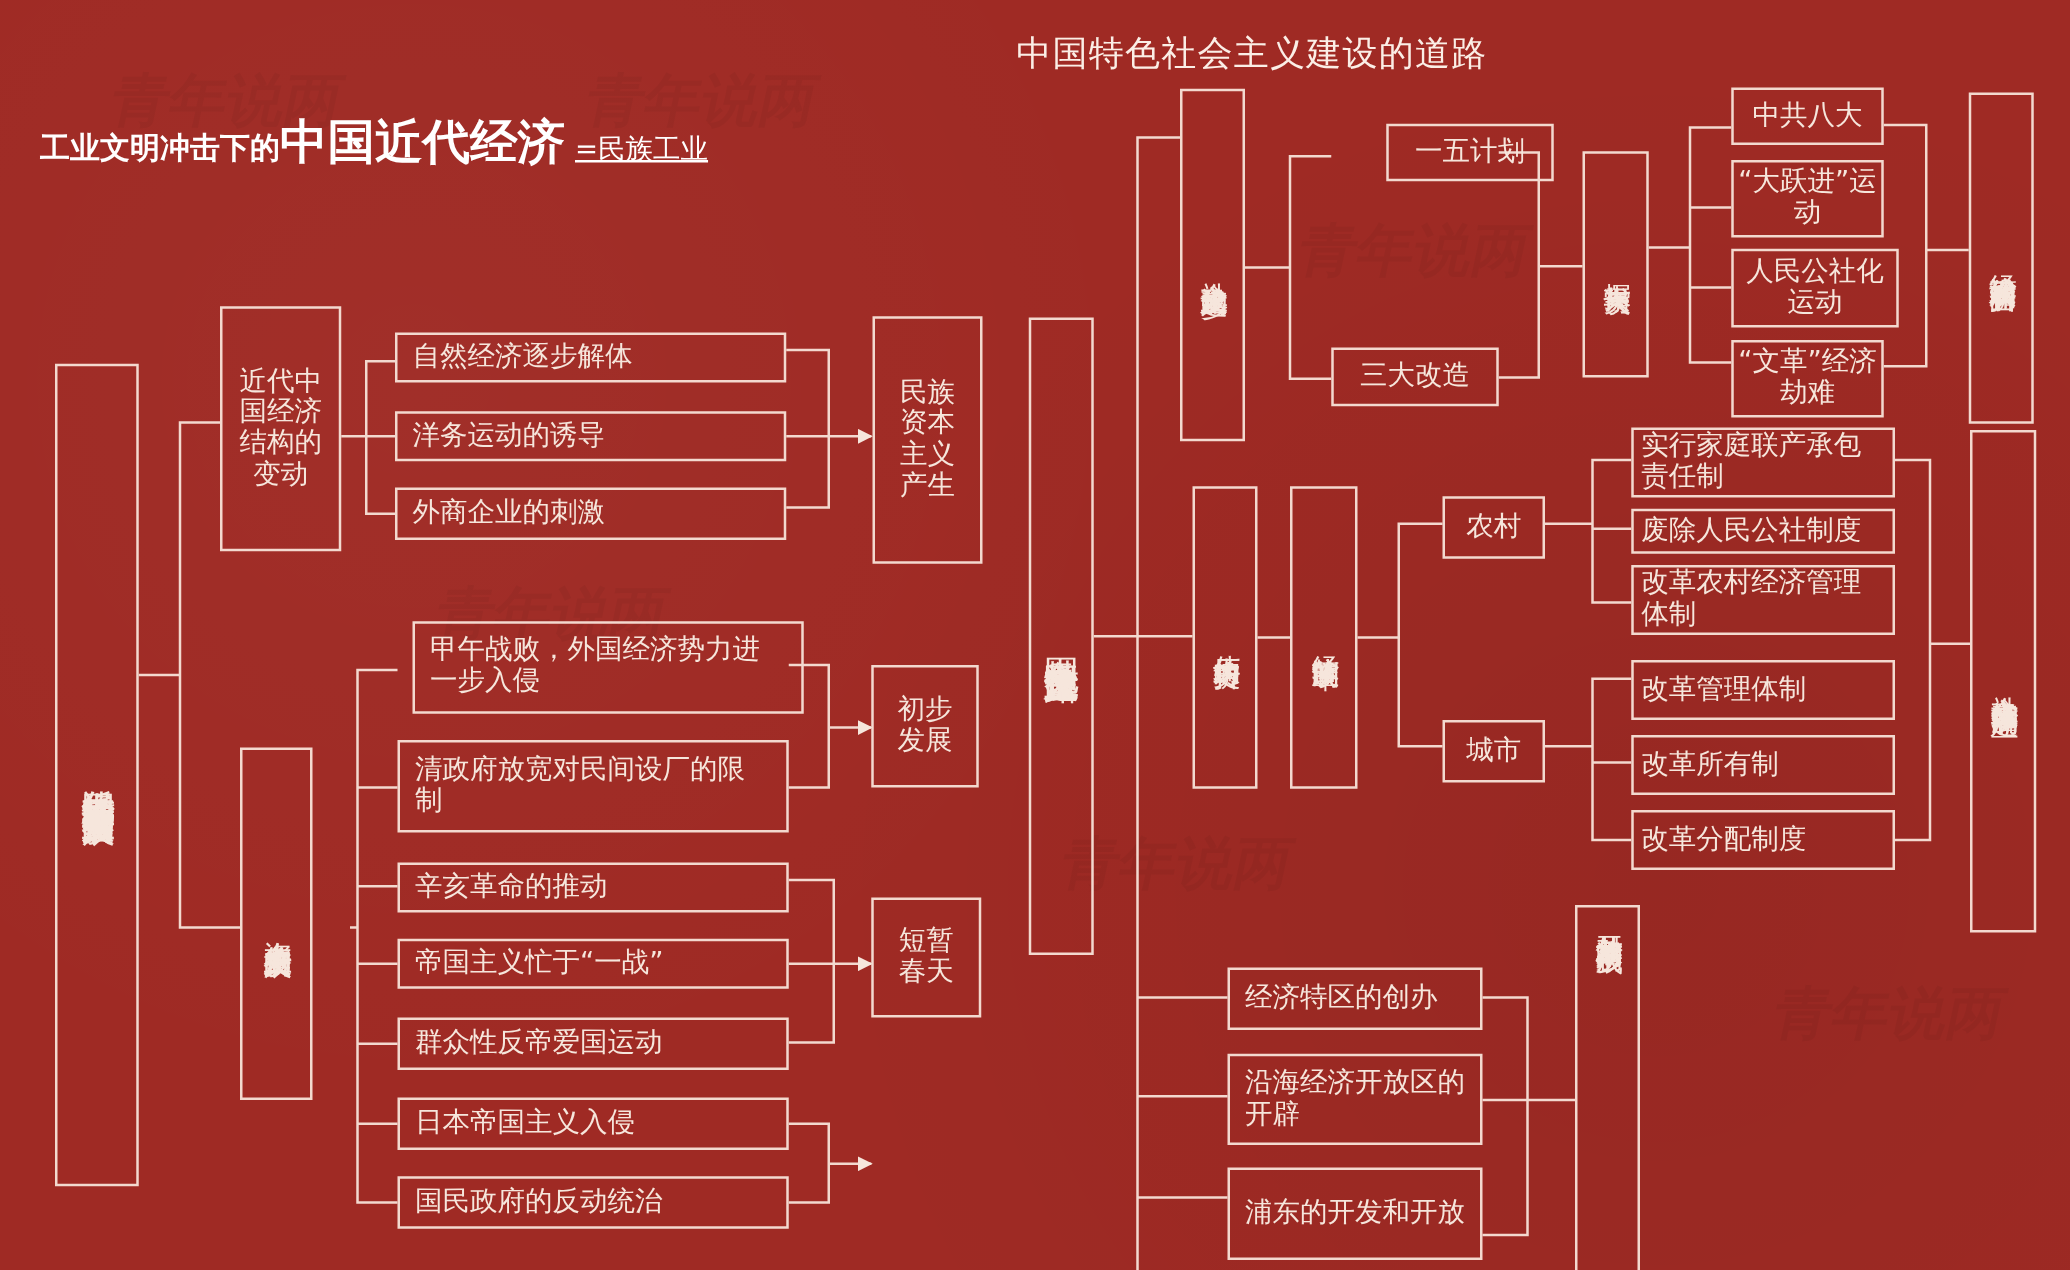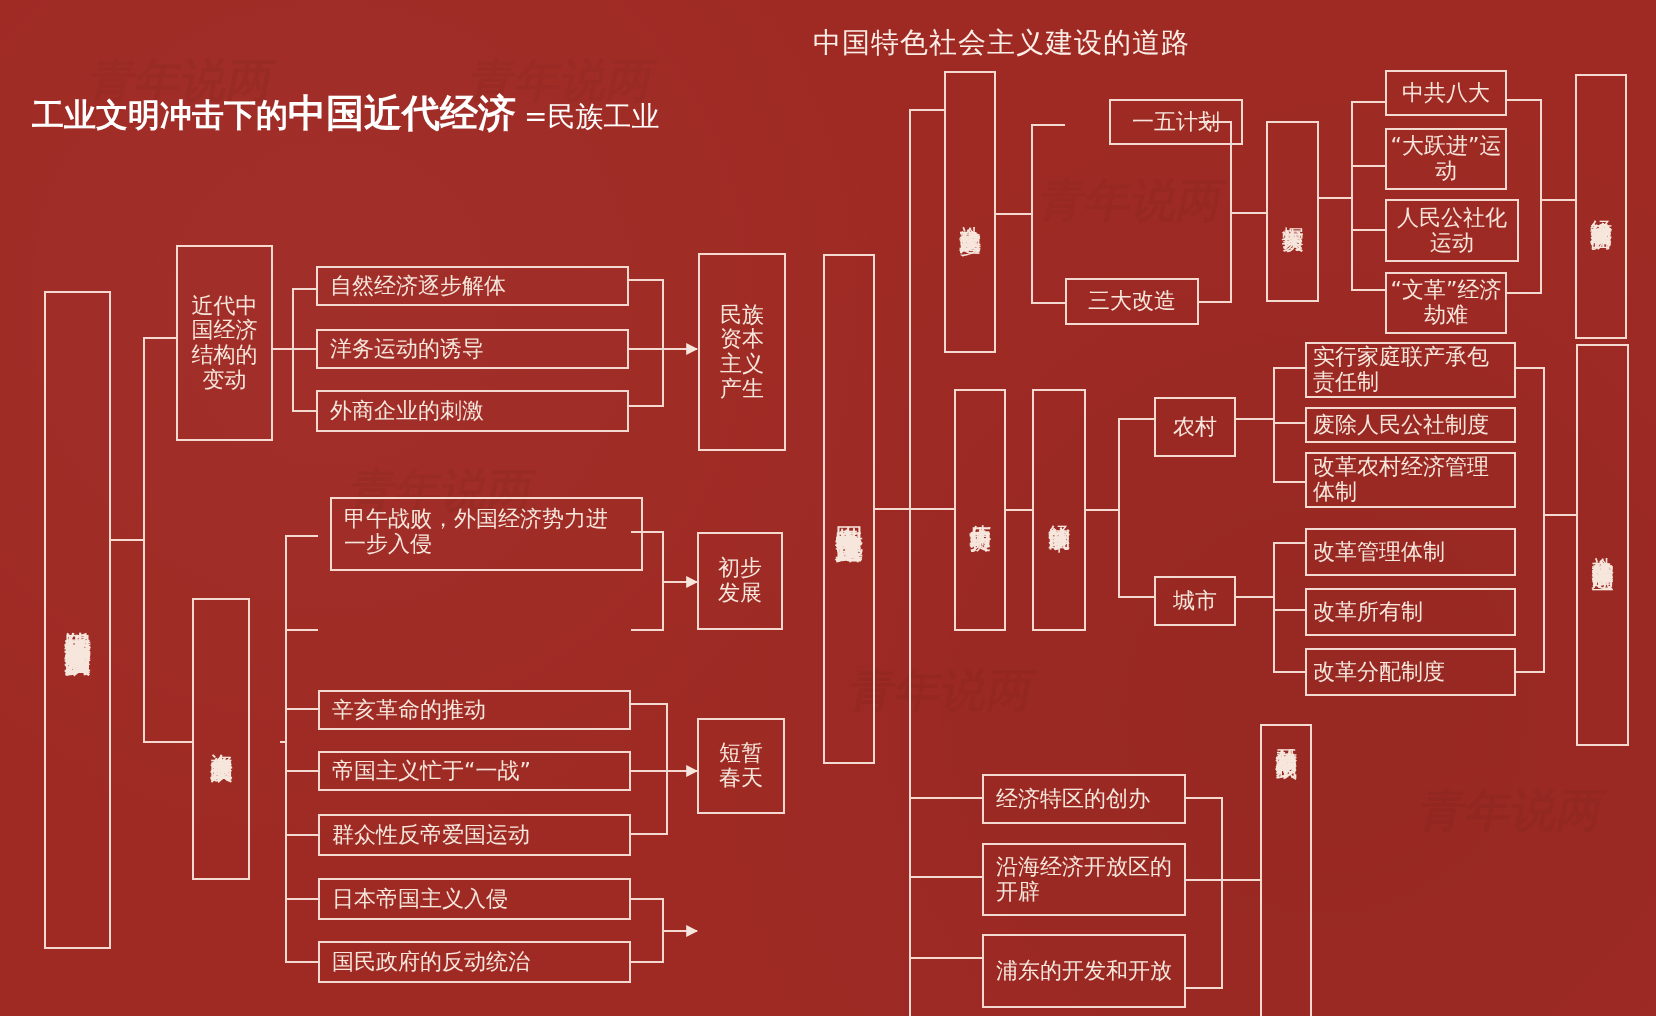--- a/index.html
+++ b/index.html
@@ -19,23 +19,23 @@
     position:absolute; box-sizing:border-box;
     border:2.5px solid #f3d9cf;
     color:#f6e6dc;
     display:flex; align-items:center;
     line-height:1.12;
   }
   .h { padding:0 12px; font-size:22px; justify-content:flex-start; }
   .v { writing-mode:vertical-rl; text-orientation:upright; justify-content:center; font-size:24px; letter-spacing:1px; }
   .c { justify-content:center; text-align:center; font-size:22px; }
   .title-left { position:absolute; left:32px; top:88px; white-space:nowrap; color:#fff; font-weight:bold; }
-  .title-left .a { font-size:32px; }
+  .title-left .a { font-size:24px; }
   .title-left .b { font-size:38px; }
-  .title-left .d { font-size:28px; font-weight:normal; margin-left:8px; }
+  .title-left .d { font-size:22px; font-weight:normal; margin-left:8px;text-decoration:underline; }
   .title-right { position:absolute; left:813px; top:24px; font-size:28px; color:#fbeee6; letter-spacing:1px; white-space:nowrap; }
   .wm { position:absolute; font-size:46px; color:rgba(0,0,0,0.045); font-weight:bold; transform:skewX(-12deg); white-space:nowrap; }
 </style>
 </head>
 <body>
 
 <div id="stage">
 
   <div class="wm" style="left:90px;top:50px">青年说两</div>
   <div class="wm" style="left:470px;top:50px">青年说两</div>
@@ -124,20 +124,21 @@
 
   <div class="box c" style="left:176px;top:245px;width:97px;height:196px;font-size:22px;padding:0 10px;">近代中国经济结构的变动</div>
   <div class="box h" style="left:316px;top:266px;width:313px;height:40px;">自然经济逐步解体</div>
   <div class="box h" style="left:316px;top:329px;width:313px;height:40px;">洋务运动的诱导</div>
   <div class="box h" style="left:316px;top:390px;width:313px;height:42px;">外商企业的刺激</div>
   <div class="box c" style="left:698px;top:253px;width:88px;height:198px;padding:0 14px;">民族资本主义产生</div>
 
   <div class="box v" style="left:192px;top:598px;width:58px;height:282px;font-size:23px;">资本主义的曲折发展</div>
 
   <div class="box h" style="left:330px;top:497px;width:313px;height:74px;font-family:Liberation Mono, monospace;">甲午战败，外国经济势力进一步入侵</div>
+  <div class="box h" style="left:318px;top:592px;width:313px;height:74px;">清政府放宽对民间设厂的限制</div>
   <div class="box c" style="left:697px;top:532px;width:86px;height:98px;padding:0 16px;">初步发展</div>
 
   <div class="box h" style="left:318px;top:690px;width:313px;height:40px;">辛亥革命的推动</div>
   <div class="box h" style="left:318px;top:751px;width:313px;height:40px;">帝国主义忙于“一战”</div>
   <div class="box h" style="left:318px;top:814px;width:313px;height:42px;">群众性反帝爱国运动</div>
   <div class="box c" style="left:697px;top:718px;width:88px;height:96px;padding:0 16px;">短暂春天</div>
 
   <div class="box h" style="left:318px;top:878px;width:313px;height:42px;">日本帝国主义入侵</div>
   <div class="box h" style="left:318px;top:941px;width:313px;height:42px;">国民政府的反动统治</div>
 
@@ -149,21 +150,21 @@
 
   <div class="box v" style="left:1266px;top:121px;width:53px;height:181px;font-size:22px;">探索与失误</div>
   <div class="box c" style="left:1385px;top:70px;width:122px;height:46px;">中共八大</div>
   <div class="box c" style="left:1385px;top:128px;width:122px;height:62px;">“大跃进”运动</div>
   <div class="box c" style="left:1385px;top:199px;width:134px;height:63px;">人民公社化运动</div>
   <div class="box c" style="left:1385px;top:272px;width:122px;height:62px;">“文革”经济劫难</div>
   <div class="box v" style="left:1575px;top:74px;width:52px;height:265px;font-size:22px;">经济建设的发展和曲折</div>
 
   <div class="box v" style="left:954px;top:389px;width:52px;height:242px;font-size:22px;">伟大的历史转折</div>
   <div class="box v" style="left:1032px;top:389px;width:54px;height:242px;font-size:22px;">经济体制的改革</div>
-  <div class="box c" style="left:1154px;top:397px;width:82px;height:60px;">农村</div>
+  <div class="box c" style="left:1154px;top:397px;width:82px;height:50px;">农村</div>
   <div class="box c" style="left:1154px;top:576px;width:82px;height:50px;">城市</div>
 
   <div class="box h" style="left:1305px;top:342px;width:211px;height:56px;padding:0 6px;">实行家庭联产承包责任制</div>
   <div class="box h" style="left:1305px;top:407px;width:211px;height:34px;padding:16px 6px;">废除人民公社制度</div>
   <div class="box h" style="left:1305px;top:452px;width:211px;height:56px;padding:0 6px;">改革农村经济管理体制</div>
   <div class="box h" style="left:1305px;top:528px;width:211px;height:48px;padding:0 6px;">改革管理体制</div>
   <div class="box h" style="left:1305px;top:588px;width:211px;height:48px;padding:0 6px;">改革所有制</div>
   <div class="box h" style="left:1305px;top:648px;width:211px;height:48px;padding:0 6px;">改革分配制度</div>
   <div class="box v" style="left:1576px;top:344px;width:53px;height:402px;font-size:22px;">社会主义市场经济体制的建立</div>
 

